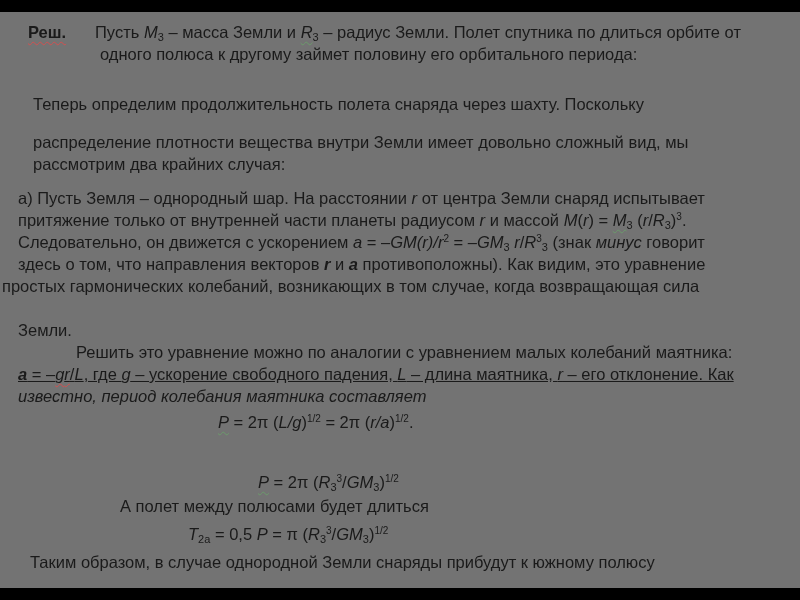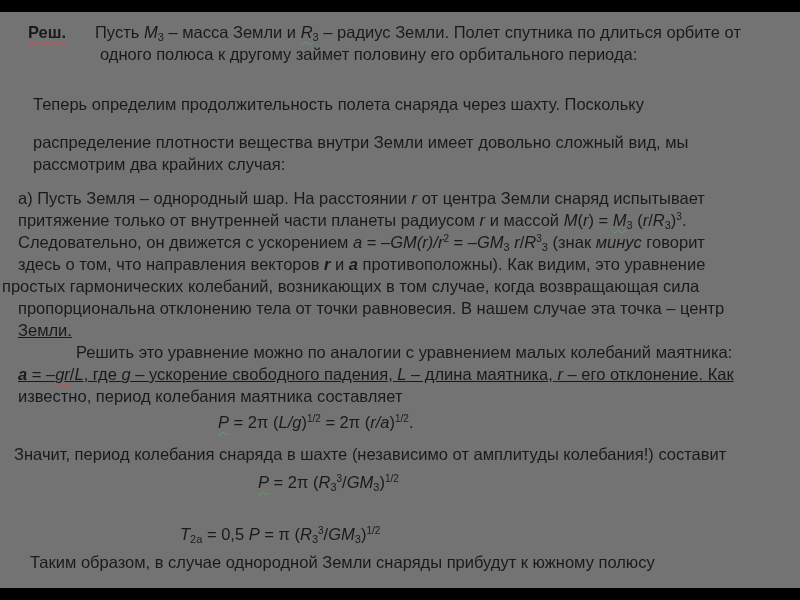--- a/index.html
+++ b/index.html
@@ -47,41 +47,40 @@
   <div class="ln" style="left:18px; top:198px;">
     <span>притяжение только от внутренней части планеты радиусом </span><i>r</i><span> и массой </span><i>M</i>(<i>r</i><span>) = </span><i class="sq">M</i><sub>3</sub><span> (</span><i>r</i>/<i>R</i><sub>3</sub><span>)</span><sup>3</sup>.
   </div>
   <div class="ln" style="left:18px; top:220px;text-align:center;">
     <span>Следовательно, он движется с ускорением </span><i>a</i><span> = –</span><i>GM</i><i>(r)/r</i><sup>2</sup><span> = –</span><i>GM</i><sub>3</sub> <i>r</i>/<i>R</i><sup>3</sup><sub>3</sub><span> (знак </span><i>минус</i><span> говорит</span>
   </div>
   <div class="ln" style="left:18px; top:242px;text-align:right;">
     <span>здесь о том, что направления векторов </span><b><i>r</i></b><span> и </span><b><i>a</i></b><span> противоположны). Как видим, это уравнение</span>
   </div>
   <div class="ln" style="left:2px; top:264px;">простых гармонических колебаний, возникающих в том случае, когда возвращающая сила</div>
-  <div class="ln" style="left:18px; top:286px;">пропорциональна отклонению тела от точки равновесия. В нашем случае эта точка – центр</div>
-  <div class="ln" style="left:18px; top:308px;text-decoration:underline;">Земли.</div>
+  <div class="ln" style="left:18px; top:308px;">Земли.</div>
 
   <div class="ln" style="left:76px; top:330px;">Решить это уравнение можно по аналогии с уравнением малых колебаний маятника:</div>
   <div class="ln" style="left:18px; top:352px;text-decoration:underline;">
     <b><i>a</i></b><span> = –</span><i class="sqr">g</i><i class="sqr">r</i><span>/</span><i>L</i><span>, где </span><i>g</i><span> – ускорение свободного падения, </span><i>L</i><span> – длина маятника, </span><i>r</i><span> – его отклонение. Как</span>
   </div>
-  <div class="ln" style="left:18px; top:374px;">известно, период колебания маятника составляет</div>
+  <div class="ln" style="left:18px; top:374px;font-style:italic;">известно, период колебания маятника составляет</div>
 
   <div class="ln" style="left:218px; top:400px;">
     <i class="sq">P</i><span> = 2π (</span><i>L/g</i>)<sup>1/2</sup><span> = 2π (</span><i>r/a</i>)<sup>1/2</sup><span>.</span>
   </div>
 
-  <div class="ln" style="left:14px; top:432px;">Значит, период колебания снаряда в шахте (независимо от амплитуды колебания!) составит</div>
 
   <div class="ln" style="left:214px; top:460px;margin-left:44px;">
     <i class="sq">P</i><span> = 2π (</span><i>R</i><sub>3</sub><sup>3</sup>/<i>GM</i><sub>3</sub>)<sup>1/2</sup>
   </div>
 
+  <div class="ln" style="left:120px; top:484px;">А полет между полюсами будет длиться</div>
 
-  <div class="ln" style="left:180px; top:512px;">
+  <div class="ln" style="left:188px; top:512px;">
     <i>T</i><sub>2a</sub><span> = 0,5 </span><i>P</i><span> = π (</span><i>R</i><sub>3</sub><sup>3</sup>/<i>GM</i><sub>3</sub>)<sup>1/2</sup>
   </div>
 
   <div class="ln" style="left:30px; top:540px;">Таким образом, в случае однородной Земли снаряды прибудут к южному полюсу</div>
   <div class="ln" style="left:30px; top:561px;margin-top:40px;">
     <span>одновременно (</span><i>T</i><sub>1</sub><span> = </span><i>T</i><sub>2a</sub><span>).</span>
   </div>
 
 </div>
 

